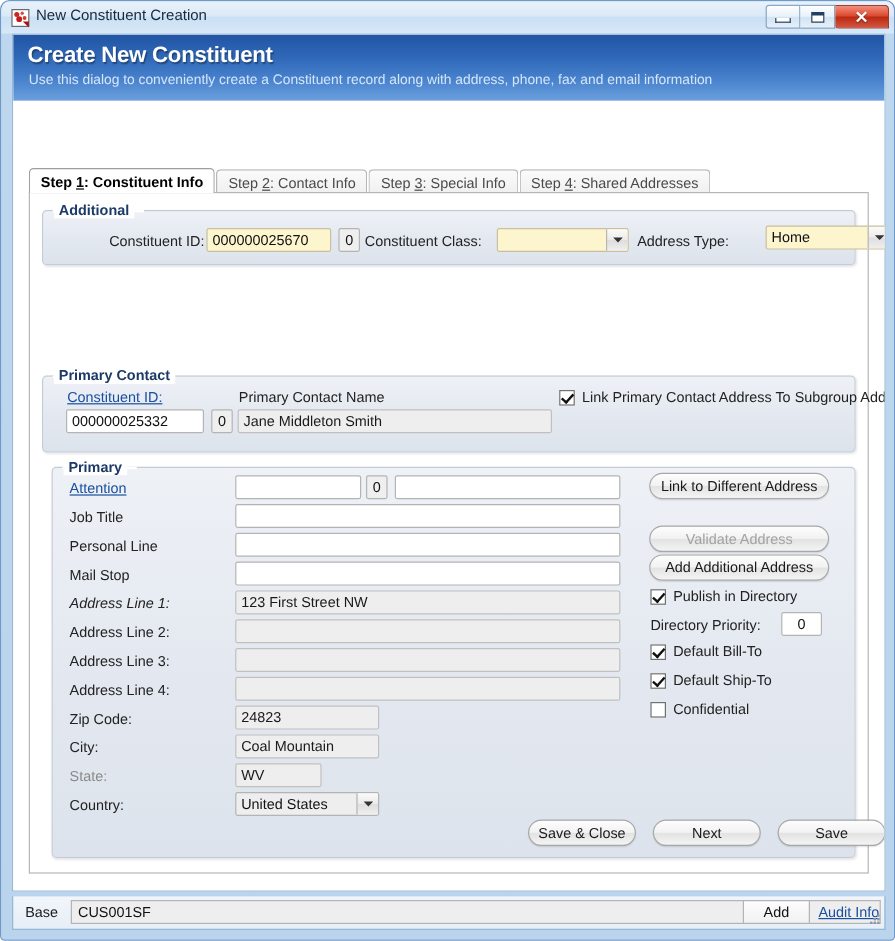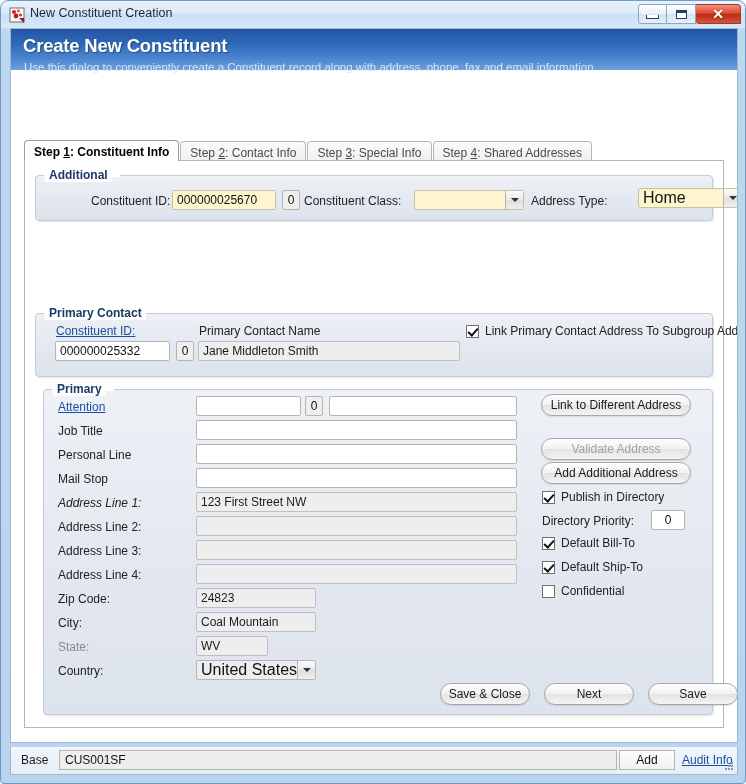--- a/index.html
+++ b/index.html
@@ -98,21 +98,21 @@
     width: 728px; height: 715px;
     background: #ffffff;
     border: 1px solid #9ab8d4;
     box-sizing: border-box;
     overflow: hidden;
   }
 
   
   .banner {
     position: absolute; left: 0; top: 0;
-    width: 726px; height: 41px;
+    width: 726px; height: 55px;
     background: linear-gradient(to bottom, #2255a4 0%, #2f68b8 35%, #4a84ce 70%, #6ba0dd 100%);
     box-sizing: border-box;
   }
   .banner-title {
     position: absolute; left: 12px; top: 6px;
     font-size: 18.5px; font-weight: bold;
     color: #ffffff;
     letter-spacing: -0.2px;
     text-shadow: 1px 1px 1px rgba(0,0,0,.35);
   }
@@ -252,21 +252,21 @@
     border: 1px solid #b4b4b4;
     background: #ffffff;
     border-radius: 2px;
     overflow: hidden;
   }
   .combo.yellow { background: #fcf5ce; border-color: #c8c0a0; }
   .combo.gray { background: #eeeeee; }
   .combo-txt {
     position: absolute; left: 4px; top: 0;
     line-height: 18px;
-    font-size: 16px;
+    font-size: 12px;
     color: #111111;
     white-space: nowrap;
   }
   .combo-arrow {
     position: absolute; right: 0; top: 0;
     width: 17px; height: 18px;
     background: linear-gradient(to bottom, #fbfbfb 0%, #ebebeb 48%, #dedede 52%, #efefef 100%);
     border-left: 1px solid #b4b4b4;
     display: flex; align-items: center; justify-content: center;
   }
@@ -333,21 +333,21 @@
     background: linear-gradient(to bottom, #f2f6fb 0%, #e6eef7 100%);
     border: 1px solid #9ab8d4;
     border-top: none;
   }
   .sb-lbl {
     position: absolute; left: 10px; top: 6px;
     font-size: 12px; color: #1a1a1a;
   }
   .sb-field {
     position: absolute; left: 48px; top: 3px;
-    width: 558px; height: 20px;
+    width: 675px; height: 20px;
     box-sizing: border-box;
     border: 1px solid #b4b4b4;
     background: #eeeeee;
     font-size: 12px;
     color: #111111;
     padding: 0 5px;
     line-height: 18px;
     white-space: nowrap;
     overflow: hidden;
   }

